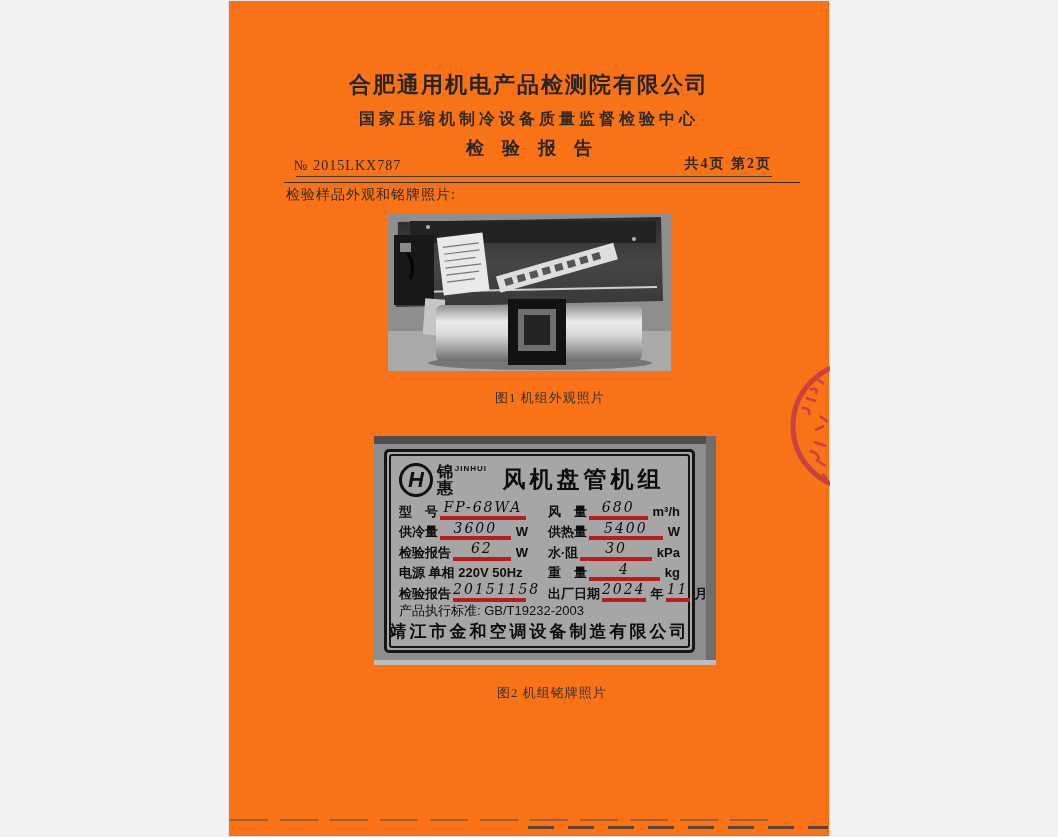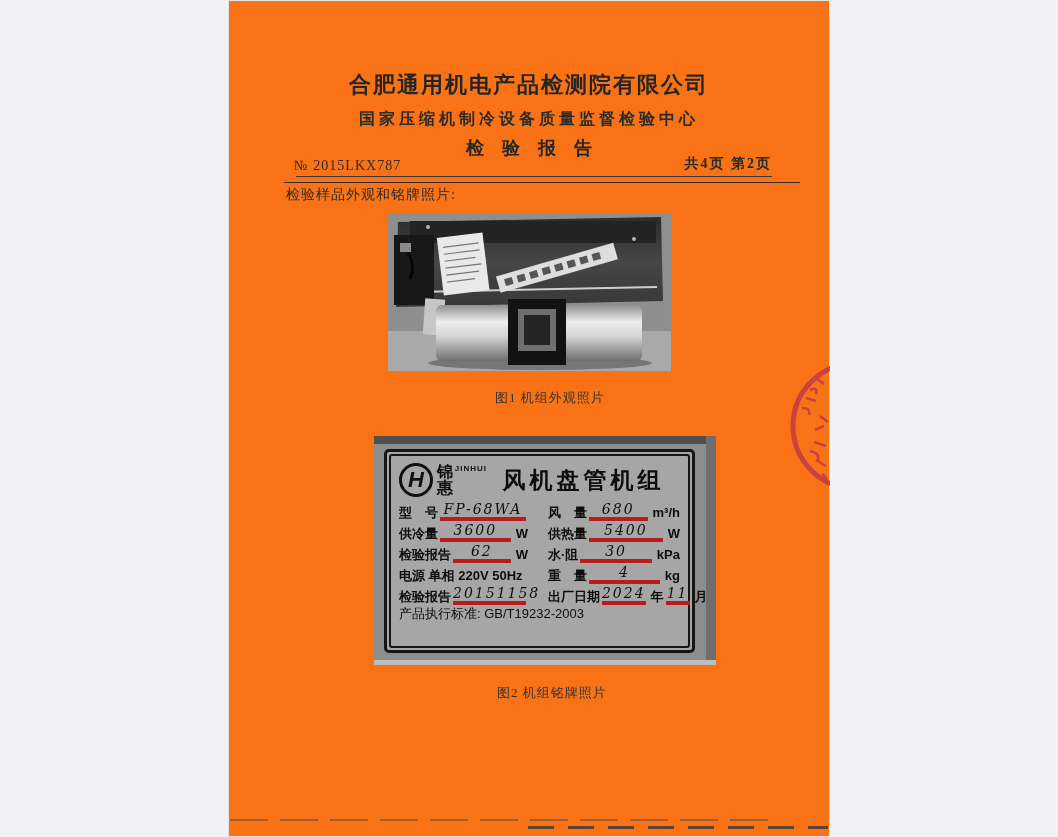--- a/index.html
+++ b/index.html
@@ -243,20 +243,21 @@
           <div class="np-cell r">
             <span class="np-label">出厂日期</span>
             <span class="hw">2024</span>
             <span class="np-unit">年</span>
             <span class="hw small">11</span>
             <span class="np-unit">月</span>
           </div>
         </div>
 
         <div class="np-standard">产品执行标准: GB/T19232-2003</div>
+        <div class="np-maker">靖江市金和空调设备制造有限公司</div>
 
       </div>
     </div>
   </div>
   <div class="caption caption2">图2 机组铭牌照片</div>
 
   <div class="stamp">
     <svg width="50" height="142" viewBox="0 0 50 142">
       <g stroke="#c43b49" fill="none" opacity="0.88">
         <circle cx="76" cy="70" r="63" stroke-width="5"></circle>

